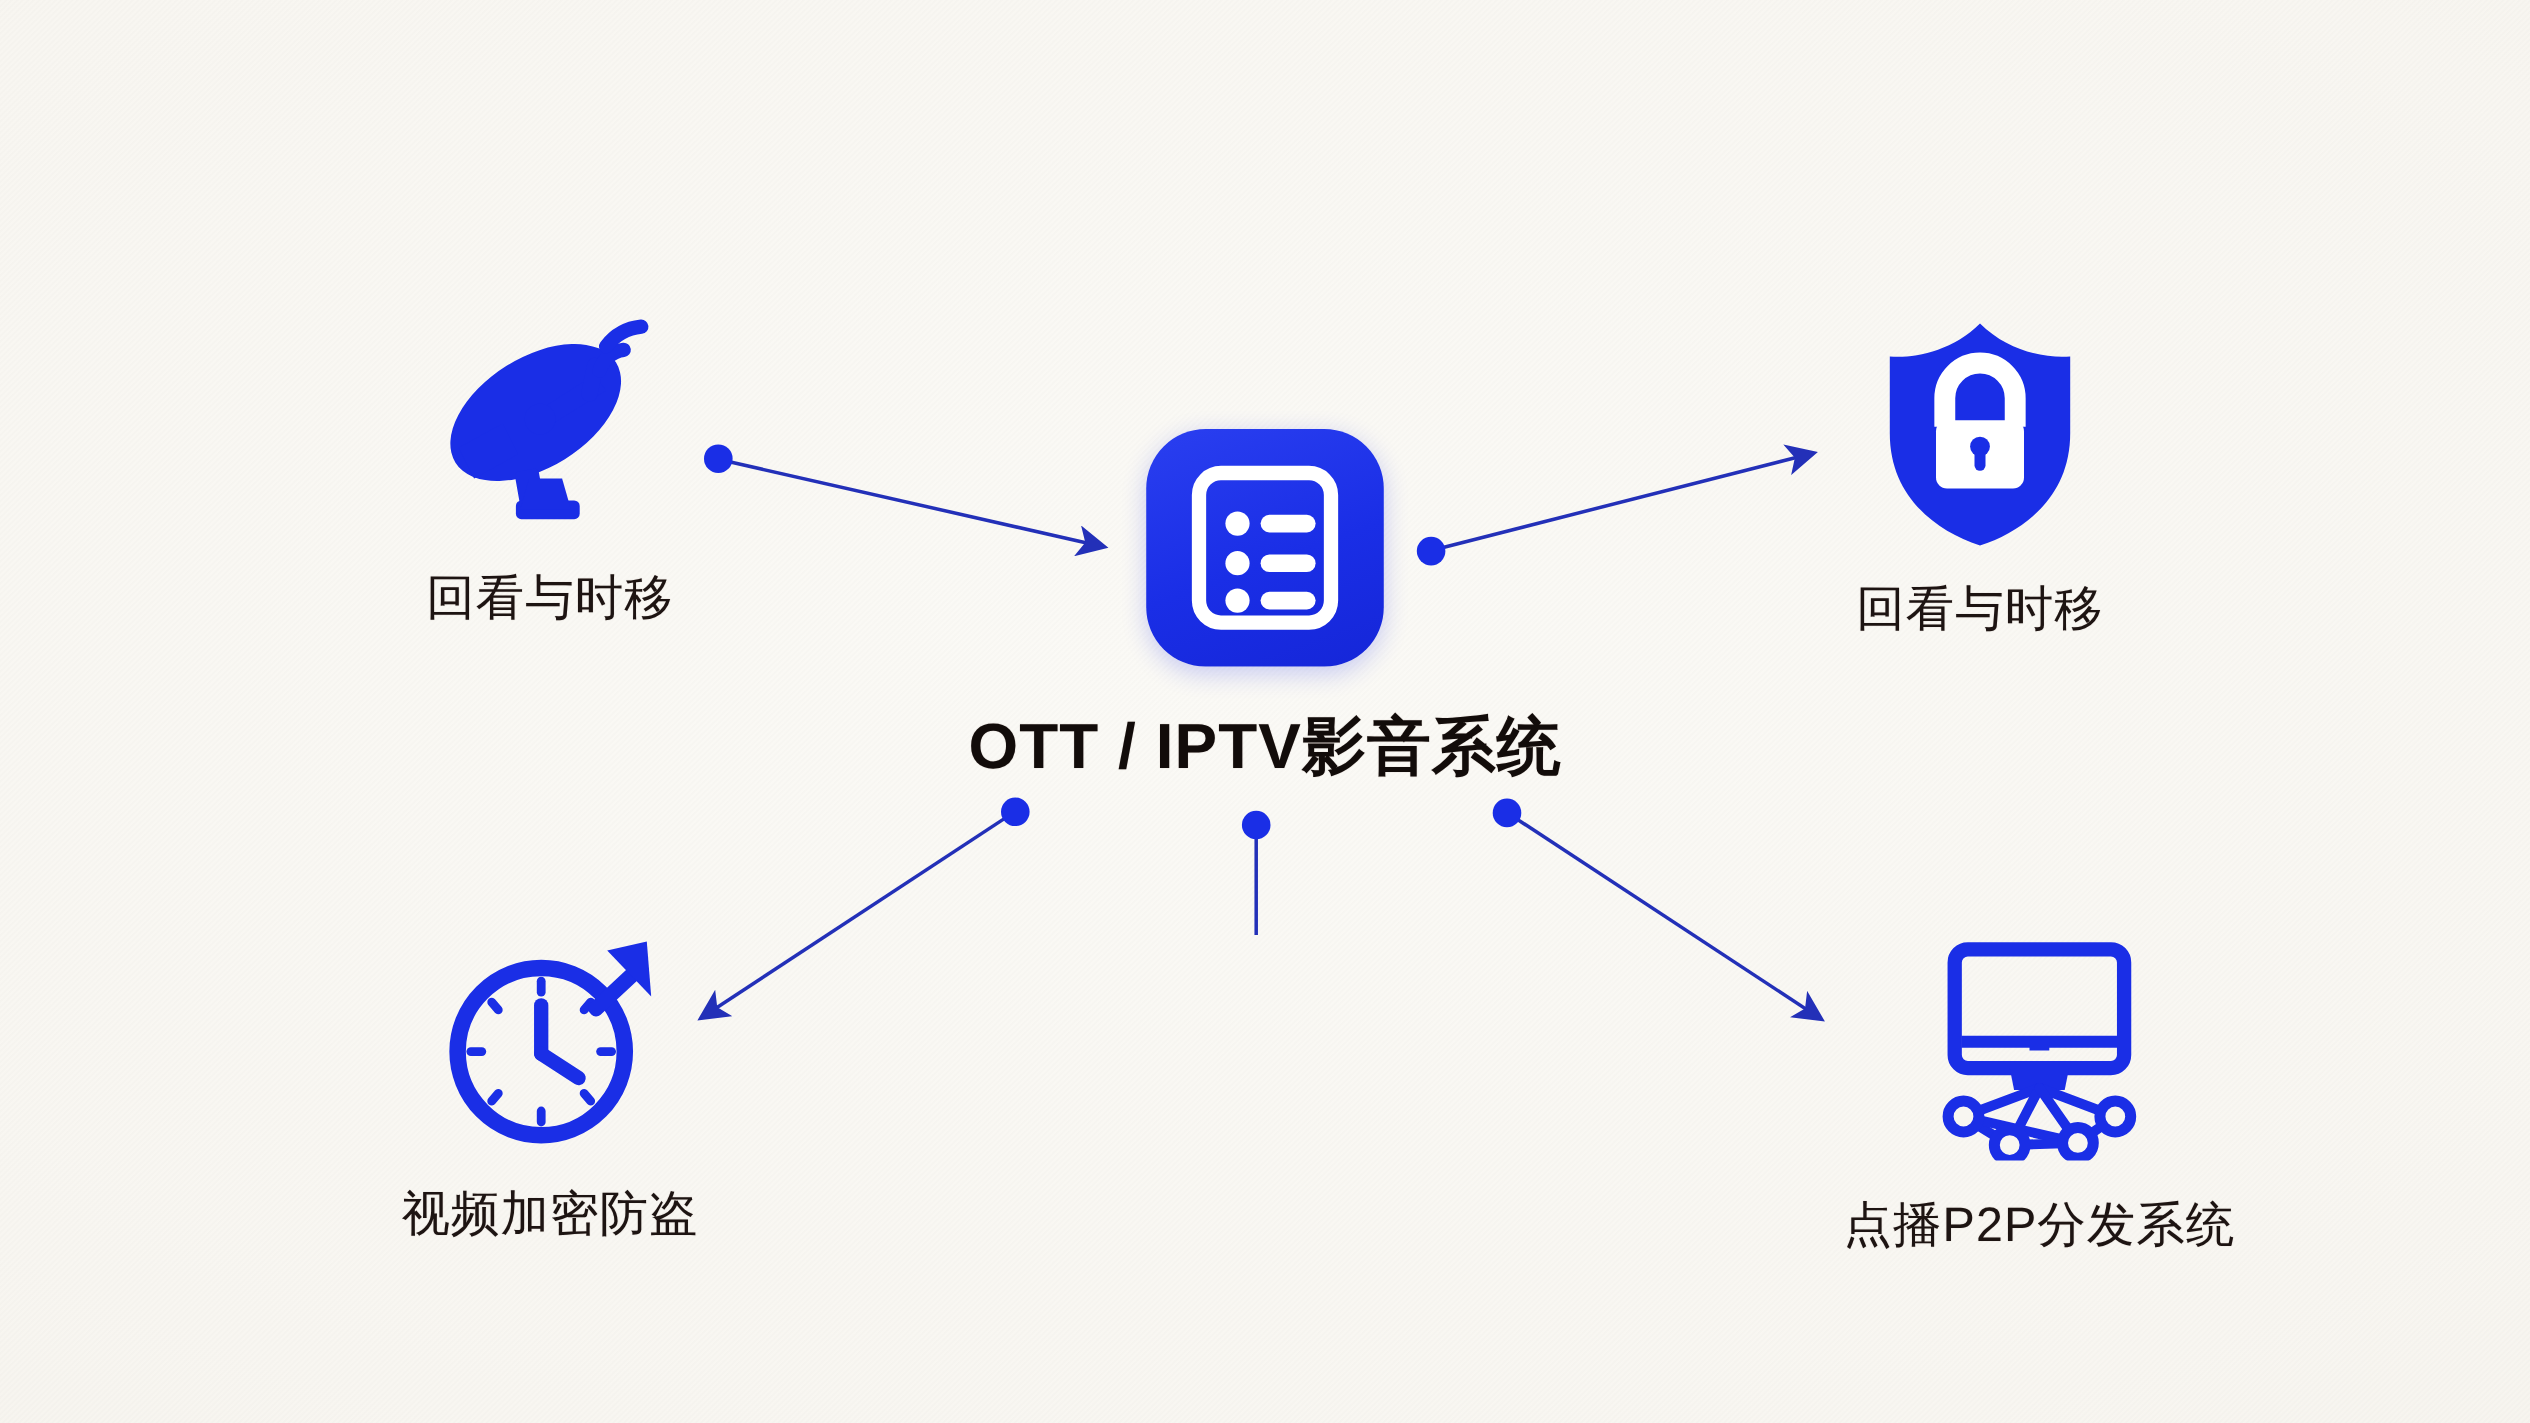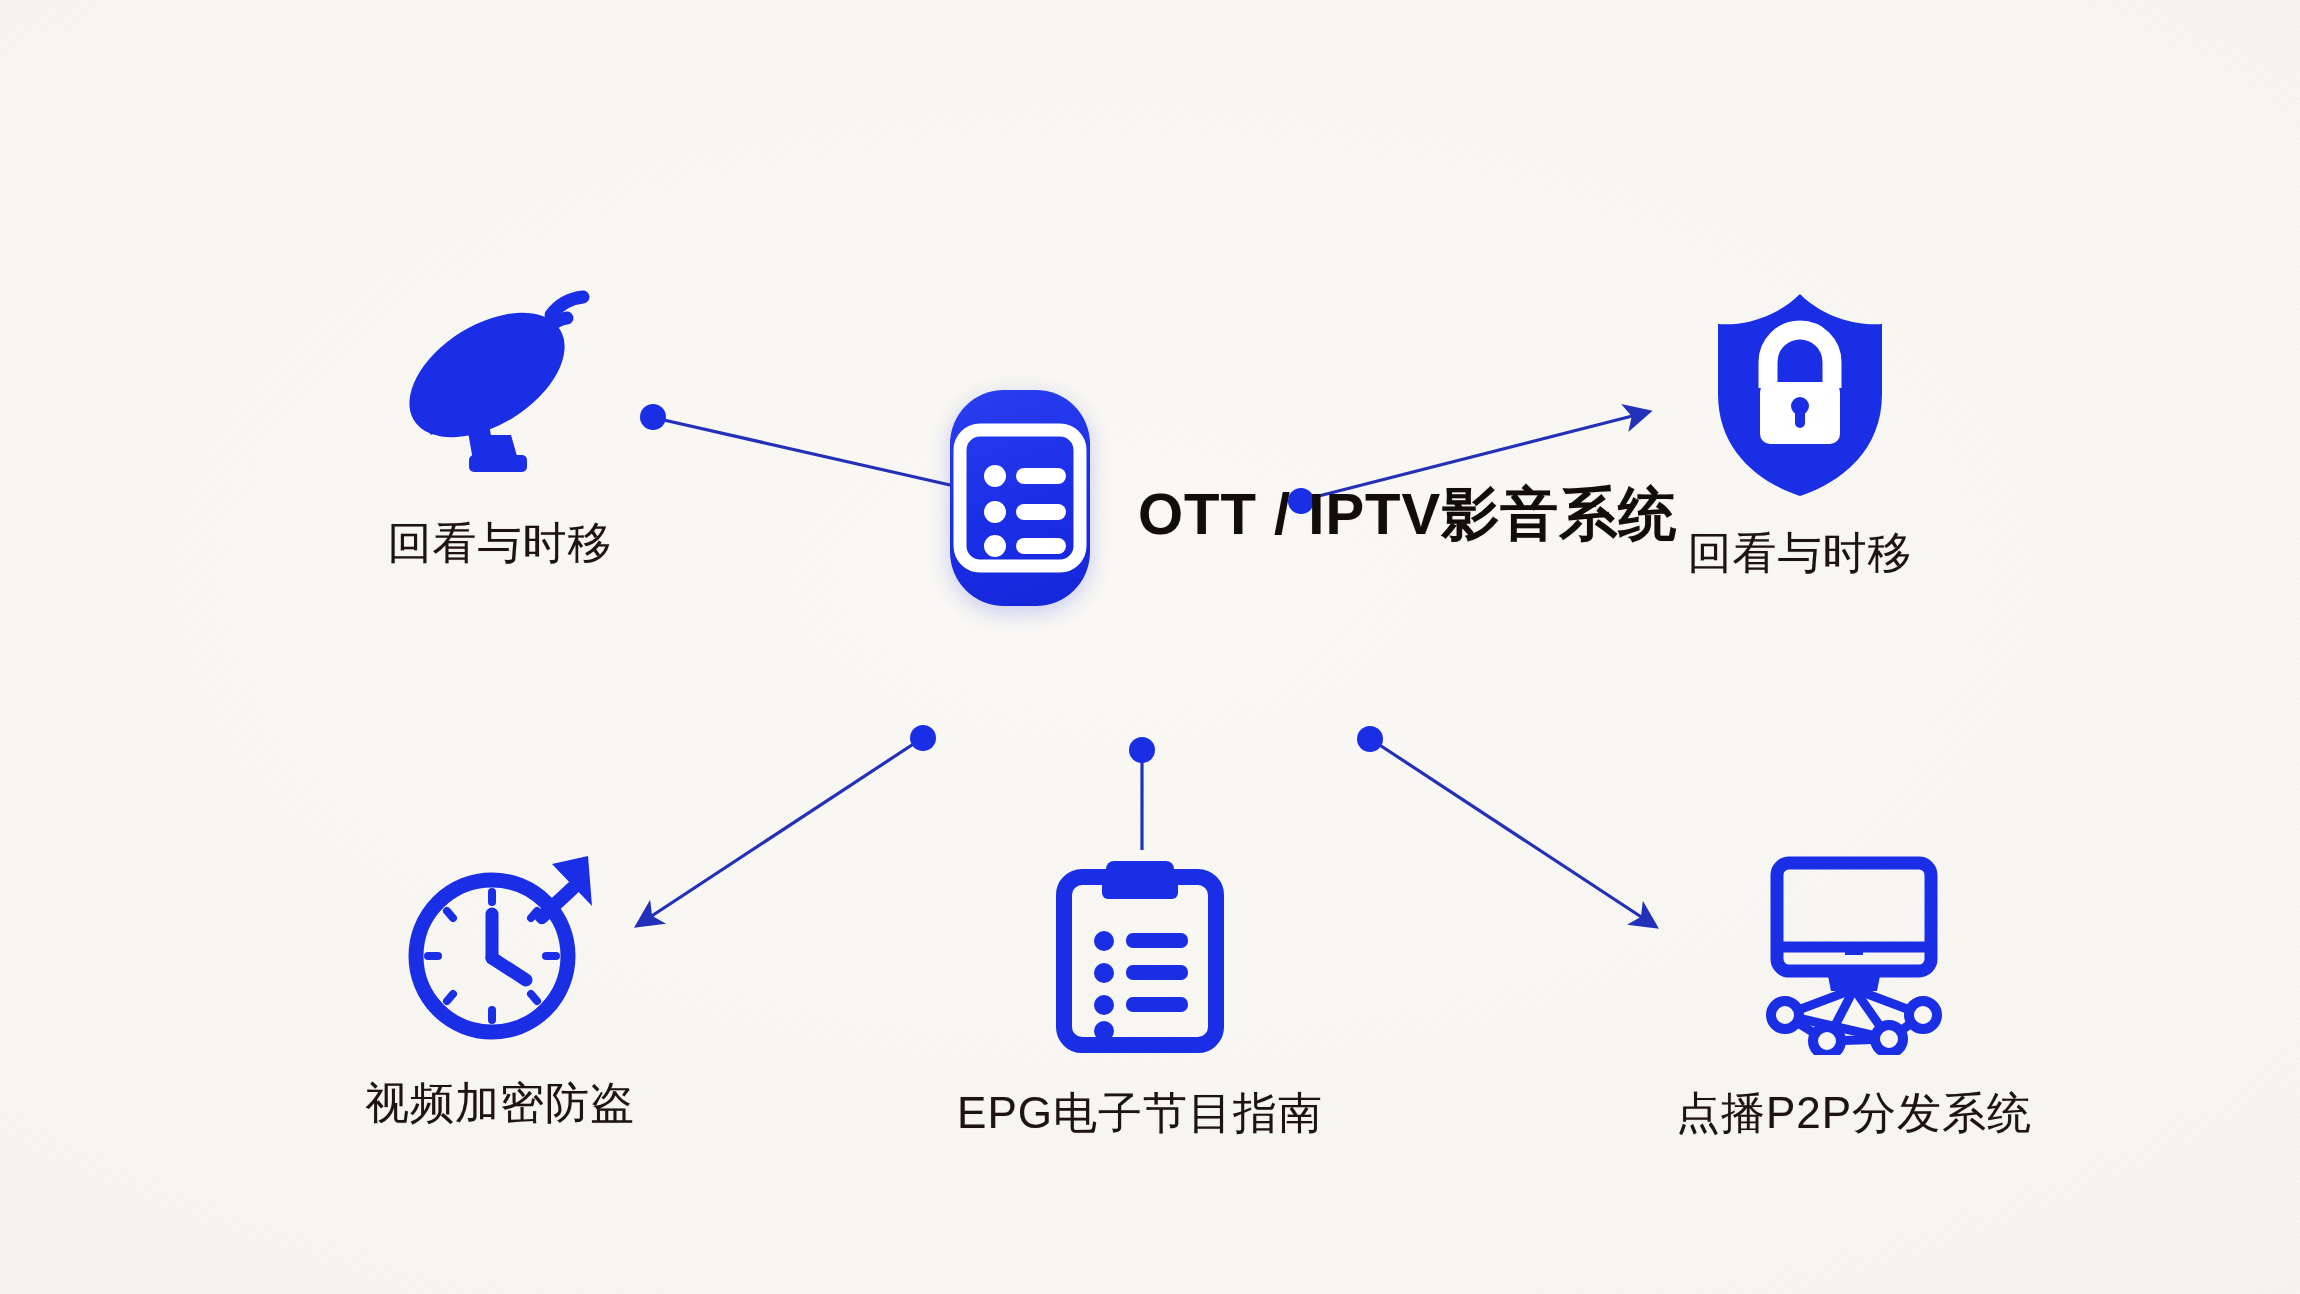--- a/index.html
+++ b/index.html
@@ -57,23 +57,22 @@
   #node-epg       { left: 930px;  top: 840px; }
   #node-p2p       { left: 1644px; top: 840px; }
 
   
   #hub {
     position: absolute;
     left: 950px;
     top: 390px;
     width: 400px;
     display: flex;
-    flex-direction: row;
-    align-items: center;
-    gap: 48px;
+    flex-direction: column;
+    align-items: center;
   }
   #hub-icon {
     width: 216px;
     height: 216px;
     border-radius: 54px;
     background: linear-gradient(160deg, #2a3ff0 0%, #1a2ee6 55%, #1526d8 100%);
     box-shadow: 0 6px 22px rgba(26,46,230,0.22);
     display: flex;
     align-items: center;
     justify-content: center;
@@ -197,39 +196,20 @@
         <g fill="#1a2ee6">
           <path d="M 140 58 L 188 10 L 188 10 Z"></path>
           <rect x="128" y="44" width="66" height="14" rx="6" transform="rotate(-43 161 51)"></rect>
           <path d="M 188 8 L 192 58 L 152 16 Z"></path>
         </g>
       </svg>
     </div>
     <div class="caption">视频加密防盗</div>
   </div>
 
-  <div class="node" id="node-epg">
-    <div class="glyph">
-      <svg width="180" height="200" viewBox="0 0 180 200">
-        <rect x="14" y="22" width="152" height="168" rx="18" fill="none" stroke="#1a2ee6" stroke-width="16"></rect>
-        <path d="M 56 30 L 56 14 A 8 8 0 0 1 64 6 L 116 6 A 8 8 0 0 1 124 14 L 124 30 Z" fill="#1a2ee6"></path>
-        <rect x="52" y="22" width="76" height="22" rx="6" fill="#1a2ee6"></rect>
-        <g fill="#1a2ee6">
-          <circle cx="54" cy="86" r="10"></circle>
-          <rect x="76" y="78" width="62" height="15" rx="7"></rect>
-          <circle cx="54" cy="118" r="10"></circle>
-          <rect x="76" y="110" width="62" height="15" rx="7"></rect>
-          <circle cx="54" cy="150" r="10"></circle>
-          <rect x="76" y="142" width="62" height="15" rx="7"></rect>
-          <circle cx="54" cy="176" r="10"></circle>
-        </g>
-      </svg>
-    </div>
-    <div class="caption">EPG电子节目指南</div>
-  </div>
 
   <div class="node" id="node-p2p">
     <div class="glyph">
       <svg width="210" height="200" viewBox="0 0 210 200">
         <rect x="28" y="8" width="154" height="108" rx="12" fill="none" stroke="#1a2ee6" stroke-width="13"></rect>
         <line x1="34" y1="92" x2="176" y2="92" stroke="#1a2ee6" stroke-width="11"></line>
         <rect x="96" y="88" width="18" height="12" fill="#1a2ee6"></rect>
         <path d="M 78 116 L 132 116 L 128 136 L 82 136 Z" fill="#1a2ee6"></path>
         <g stroke="#1a2ee6" stroke-width="9" stroke-linecap="round">
           <line x1="105" y1="134" x2="36" y2="160"></line>

